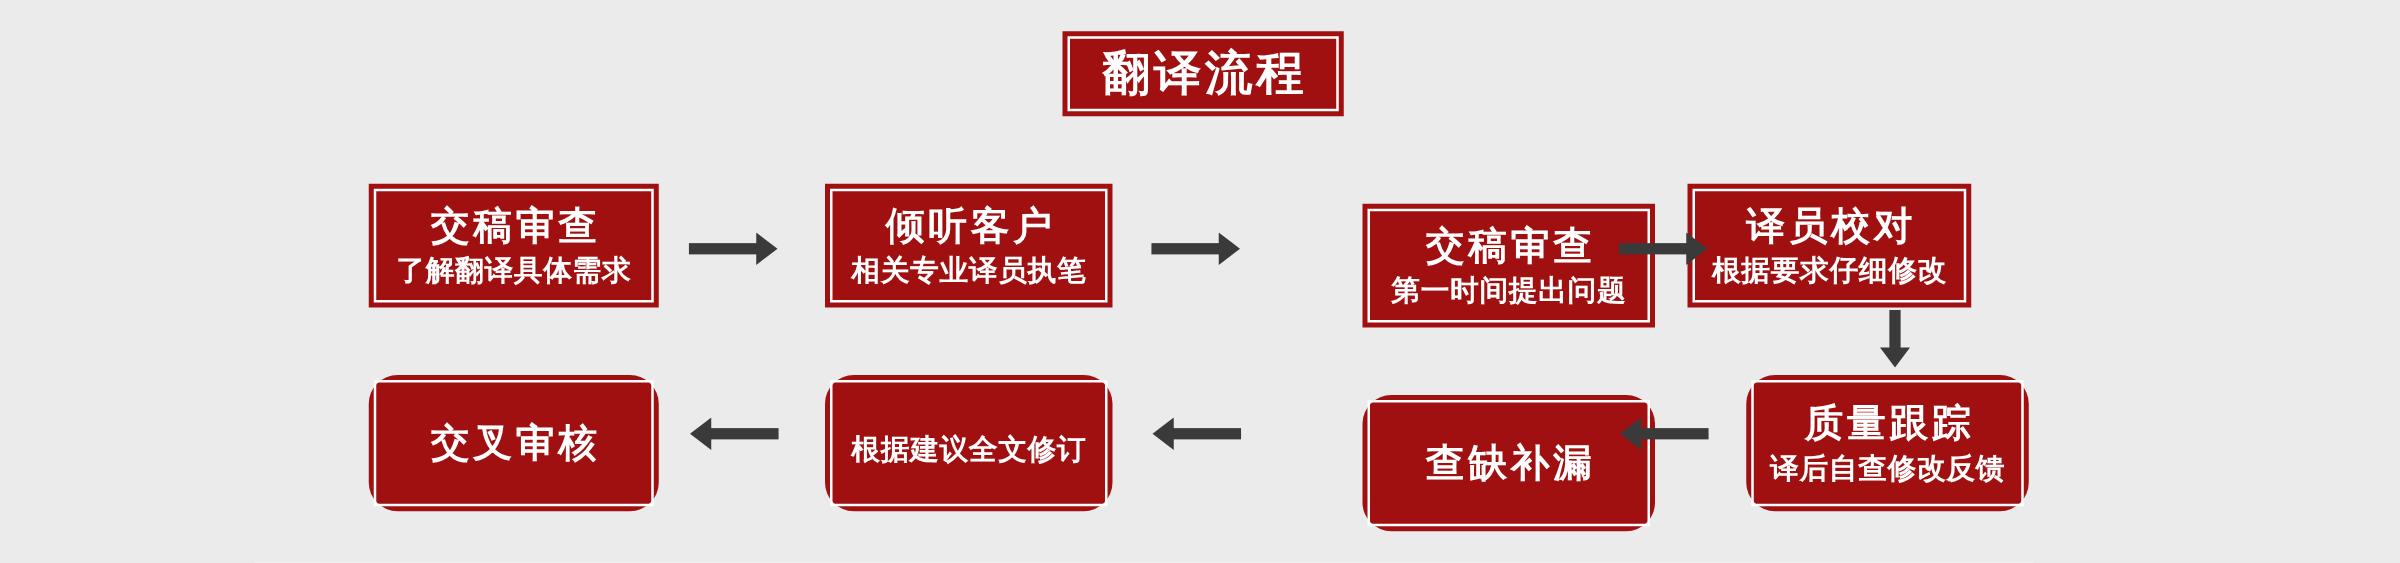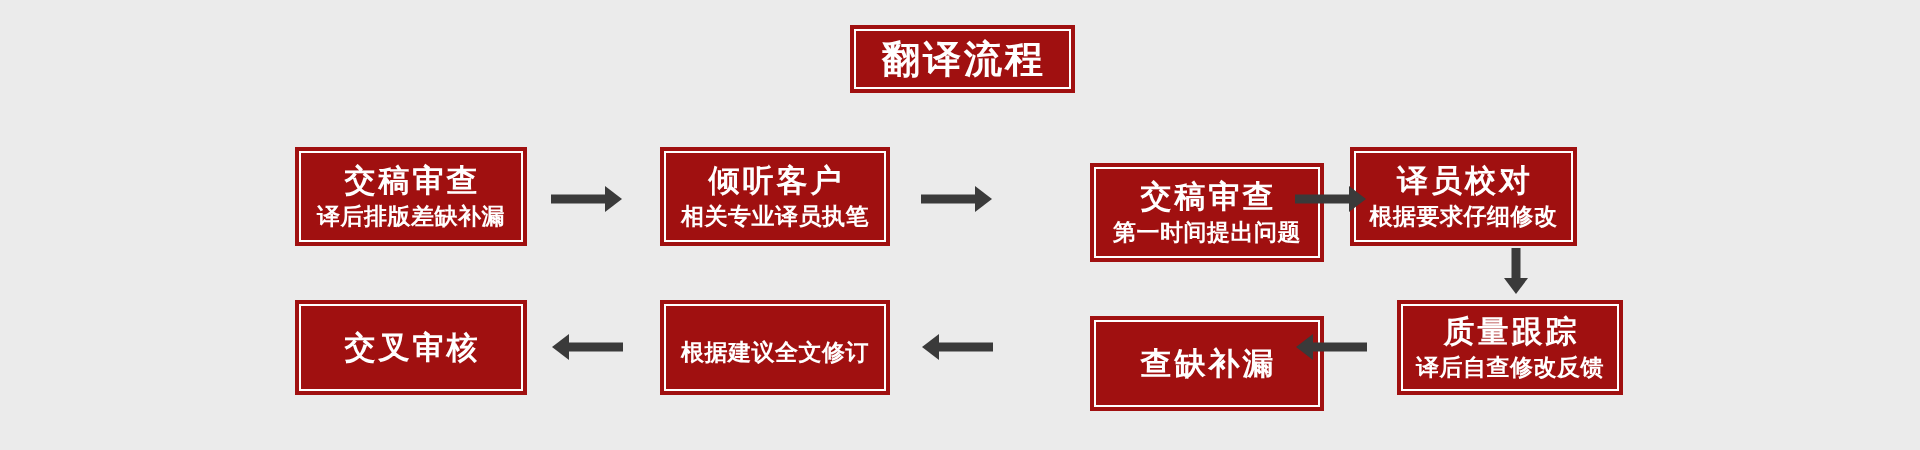--- a/index.html
+++ b/index.html
@@ -55,21 +55,21 @@
   .step-box .box-subtitle {
     font-size: 23px;
     font-weight: bold;
     letter-spacing: 0.5px;
     line-height: 1;
     margin-top: 9px;
   }
 
   
   .row-top    { top: 147px; height: 99px; }
-  .row-bottom { top: 300px; height: 95px; }
+  .row-bottom { top: 300px; height: 109px; border-radius: 23px; }
   .col-1 { left: 295px;  width: 232px; }
   .col-2 { left: 660px;  width: 230px; }
   .col-3 { left: 1090px; width: 234px; margin-top: 16px; }
   .col-4 { left: 1350px; width: 227px; }
   .col-4b { left: 1397px; width: 226px; }
 
   
   .arrow {
     position: absolute;
     fill: var(--arrow, #3A3A3A);
@@ -87,21 +87,21 @@
 <body>
 
 <div class="canvas">
 
   <div class="flow-box title-box">
     <div class="box-title">翻译流程</div>
   </div>
 
   <div class="flow-box step-box row-top col-1">
     <div class="box-title">交稿审查</div>
-    <div class="box-subtitle">译后排版差缺补漏</div>
+    <div class="box-subtitle">了解翻译具体需求</div>
   </div>
   <div class="flow-box step-box row-top col-2">
     <div class="box-title">倾听客户</div>
     <div class="box-subtitle">相关专业译员执笔</div>
   </div>
   <div class="flow-box step-box row-top col-3">
     <div class="box-title">交稿审查</div>
     <div class="box-subtitle">第一时间提出问题</div>
   </div>
   <div class="flow-box step-box row-top col-4">

